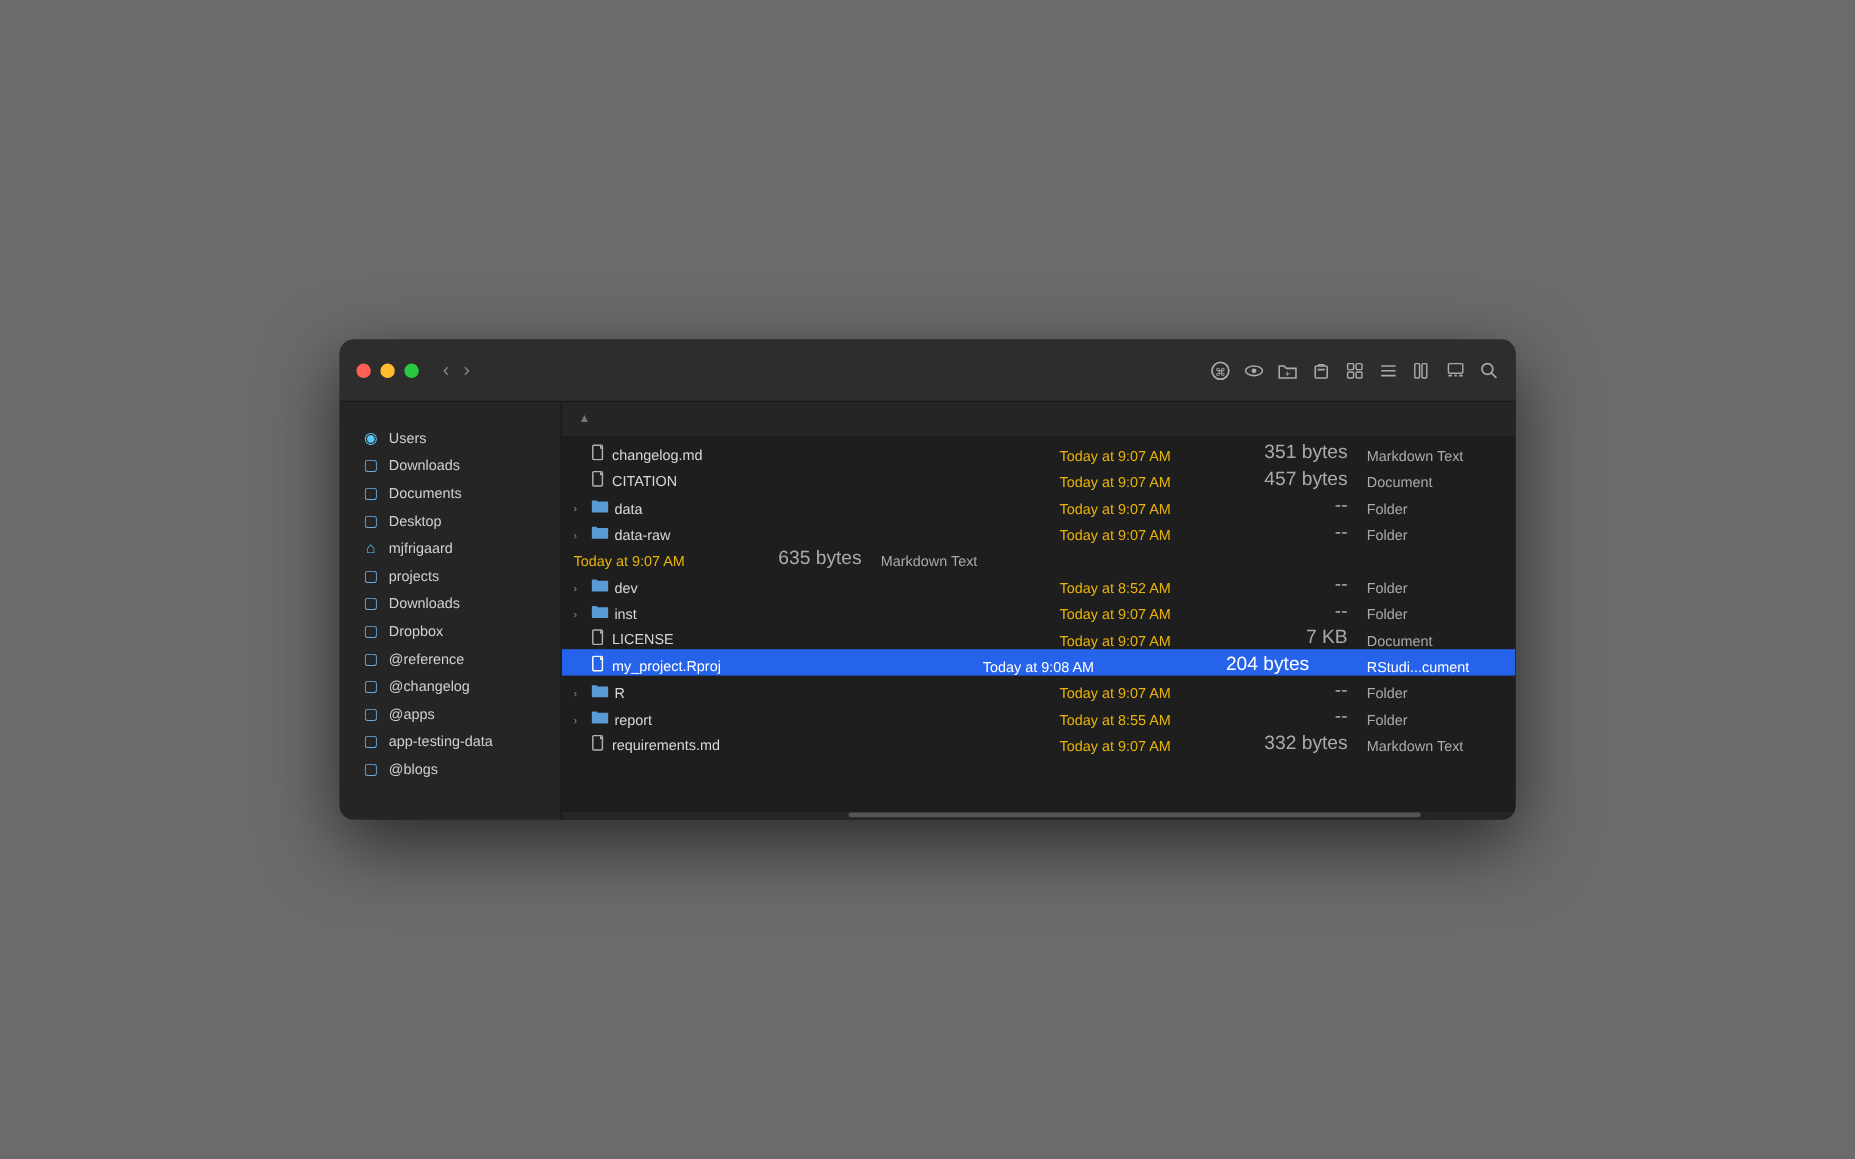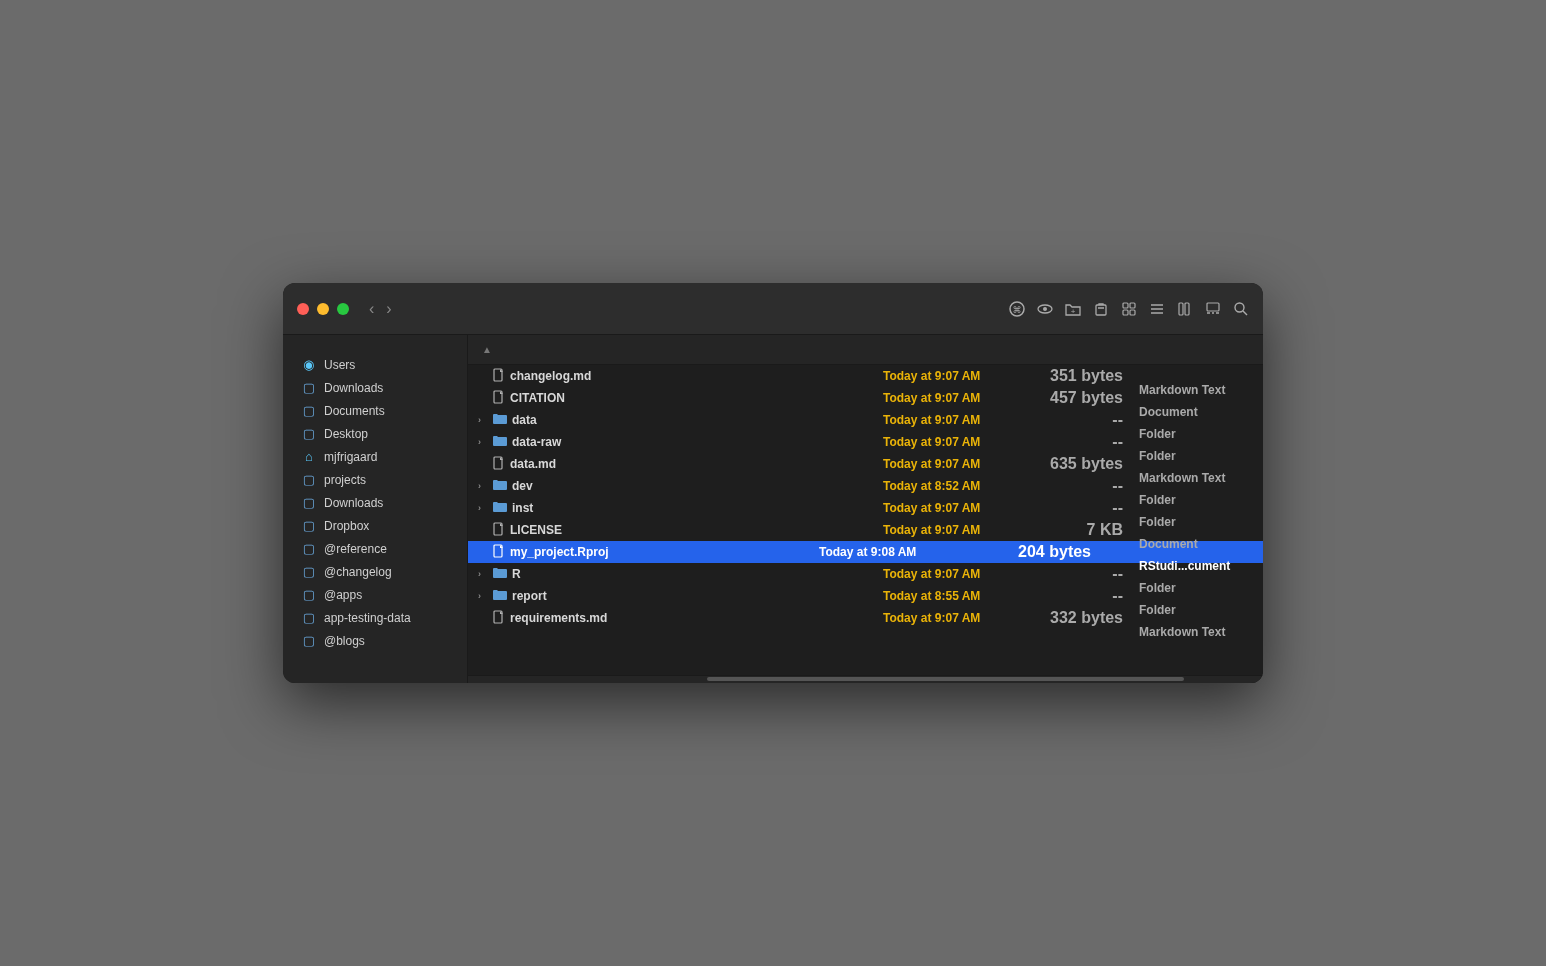--- a/index.html
+++ b/index.html
@@ -170,25 +170,24 @@
     .sort-arrow {
       font-size: 10px;
       color: #777;
     }
     .file-list {
       flex: 1;
       overflow-y: auto;
     }
     .file-row {
       display: flex;
-      align-items: center;
+      align-items: flex-end;
       padding: 0 10px;
       height: 22px;
       cursor: pointer;
-      font-weight: bold;
     }
     .file-row.selected {
       background: #2563eb;
       gap: 32px;
     }
     .file-row.selected .file-name,
     .file-row.selected .file-modified,
     .file-row.selected .file-size,
     .file-row.selected .file-kind {
       color: #fff;
@@ -454,113 +453,105 @@
       <span class="file-icon"><svg width="14" height="12" viewBox="0 0 14 12" fill="#5b9bd5">
                   <path d="M0 2a1 1 0 011-1h3l1 1h8a1 1 0 011 1v7a1 1 0 01-1 1H1a1 1 0 01-1-1V2z"></path>
                 </svg></span>
       <span class="file-name">data-raw</span>
     </div>
     <div class="file-modified">Today at 9:07 AM</div>
     <div class="file-size">--</div>
     <div class="file-kind">Folder</div>
   </div>
           <div class="file-row">
+    <div class="file-modified">Today at 9:07 AM</div>
+    <div class="file-size">635 bytes</div>
+    <div class="file-kind">Markdown Text</div>
+  </div>
+          <div class="file-row">
+    <div class="file-row-name">
+      <span class="expand-arrow">›</span>
+      <span class="file-icon"><svg width="14" height="12" viewBox="0 0 14 12" fill="#5b9bd5">
+                  <path d="M0 2a1 1 0 011-1h3l1 1h8a1 1 0 011 1v7a1 1 0 01-1 1H1a1 1 0 01-1-1V2z"></path>
+                </svg></span>
+      <span class="file-name">dev</span>
+    </div>
+    <div class="file-modified">Today at 8:52 AM</div>
+    <div class="file-size">--</div>
+    <div class="file-kind">Folder</div>
+  </div>
+          <div class="file-row">
+    <div class="file-row-name">
+      <span class="expand-arrow">›</span>
+      <span class="file-icon"><svg width="14" height="12" viewBox="0 0 14 12" fill="#5b9bd5">
+                  <path d="M0 2a1 1 0 011-1h3l1 1h8a1 1 0 011 1v7a1 1 0 01-1 1H1a1 1 0 01-1-1V2z"></path>
+                </svg></span>
+      <span class="file-name">inst</span>
+    </div>
+    <div class="file-modified">Today at 9:07 AM</div>
+    <div class="file-size">--</div>
+    <div class="file-kind">Folder</div>
+  </div>
+          <div class="file-row">
     <div class="file-row-name">
       <span class="expand-arrow"></span>
       <span class="file-icon"><svg width="12" height="14" viewBox="0 0 12 14" fill="none" stroke="#b0b0b0" stroke-width="1.2">
                   <rect x="1" y="1" width="8" height="12" rx="1"></rect>
                   <path d="M7 1l3 3H7V1z" fill="#b0b0b0" stroke="none"></path>
                 </svg></span>
-      <span class="file-name">data.md</span>
-    </div>
-    <div class="file-modified">Today at 9:07 AM</div>
-    <div class="file-size">635 bytes</div>
-    <div class="file-kind">Markdown Text</div>
+      <span class="file-name">LICENSE</span>
+    </div>
+    <div class="file-modified">Today at 9:07 AM</div>
+    <div class="file-size">7 KB</div>
+    <div class="file-kind">Document</div>
+  </div>
+          <div class="file-row selected">
+    <div class="file-row-name">
+      <span class="expand-arrow"></span>
+      <span class="file-icon"><svg width="12" height="14" viewBox="0 0 12 14" fill="none" stroke="#fff" stroke-width="1.2">
+                  <rect x="1" y="1" width="8" height="12" rx="1"></rect>
+                  <path d="M7 1l3 3H7V1z" fill="#fff" stroke="none"></path>
+                </svg></span>
+      <span class="file-name">my_project.Rproj</span>
+    </div>
+    <div class="file-modified">Today at 9:08 AM</div>
+    <div class="file-size">204 bytes</div>
+    <div class="file-kind">RStudi...cument</div>
   </div>
           <div class="file-row">
     <div class="file-row-name">
       <span class="expand-arrow">›</span>
       <span class="file-icon"><svg width="14" height="12" viewBox="0 0 14 12" fill="#5b9bd5">
                   <path d="M0 2a1 1 0 011-1h3l1 1h8a1 1 0 011 1v7a1 1 0 01-1 1H1a1 1 0 01-1-1V2z"></path>
                 </svg></span>
-      <span class="file-name">dev</span>
-    </div>
-    <div class="file-modified">Today at 8:52 AM</div>
+      <span class="file-name">R</span>
+    </div>
+    <div class="file-modified">Today at 9:07 AM</div>
     <div class="file-size">--</div>
     <div class="file-kind">Folder</div>
   </div>
           <div class="file-row">
     <div class="file-row-name">
       <span class="expand-arrow">›</span>
       <span class="file-icon"><svg width="14" height="12" viewBox="0 0 14 12" fill="#5b9bd5">
                   <path d="M0 2a1 1 0 011-1h3l1 1h8a1 1 0 011 1v7a1 1 0 01-1 1H1a1 1 0 01-1-1V2z"></path>
                 </svg></span>
-      <span class="file-name">inst</span>
-    </div>
-    <div class="file-modified">Today at 9:07 AM</div>
+      <span class="file-name">report</span>
+    </div>
+    <div class="file-modified">Today at 8:55 AM</div>
     <div class="file-size">--</div>
     <div class="file-kind">Folder</div>
   </div>
           <div class="file-row">
     <div class="file-row-name">
       <span class="expand-arrow"></span>
       <span class="file-icon"><svg width="12" height="14" viewBox="0 0 12 14" fill="none" stroke="#b0b0b0" stroke-width="1.2">
                   <rect x="1" y="1" width="8" height="12" rx="1"></rect>
                   <path d="M7 1l3 3H7V1z" fill="#b0b0b0" stroke="none"></path>
                 </svg></span>
-      <span class="file-name">LICENSE</span>
-    </div>
-    <div class="file-modified">Today at 9:07 AM</div>
-    <div class="file-size">7 KB</div>
-    <div class="file-kind">Document</div>
-  </div>
-          <div class="file-row selected">
-    <div class="file-row-name">
-      <span class="expand-arrow"></span>
-      <span class="file-icon"><svg width="12" height="14" viewBox="0 0 12 14" fill="none" stroke="#fff" stroke-width="1.2">
-                  <rect x="1" y="1" width="8" height="12" rx="1"></rect>
-                  <path d="M7 1l3 3H7V1z" fill="#fff" stroke="none"></path>
-                </svg></span>
-      <span class="file-name">my_project.Rproj</span>
-    </div>
-    <div class="file-modified">Today at 9:08 AM</div>
-    <div class="file-size">204 bytes</div>
-    <div class="file-kind">RStudi...cument</div>
-  </div>
-          <div class="file-row">
-    <div class="file-row-name">
-      <span class="expand-arrow">›</span>
-      <span class="file-icon"><svg width="14" height="12" viewBox="0 0 14 12" fill="#5b9bd5">
-                  <path d="M0 2a1 1 0 011-1h3l1 1h8a1 1 0 011 1v7a1 1 0 01-1 1H1a1 1 0 01-1-1V2z"></path>
-                </svg></span>
-      <span class="file-name">R</span>
-    </div>
-    <div class="file-modified">Today at 9:07 AM</div>
-    <div class="file-size">--</div>
-    <div class="file-kind">Folder</div>
-  </div>
-          <div class="file-row">
-    <div class="file-row-name">
-      <span class="expand-arrow">›</span>
-      <span class="file-icon"><svg width="14" height="12" viewBox="0 0 14 12" fill="#5b9bd5">
-                  <path d="M0 2a1 1 0 011-1h3l1 1h8a1 1 0 011 1v7a1 1 0 01-1 1H1a1 1 0 01-1-1V2z"></path>
-                </svg></span>
-      <span class="file-name">report</span>
-    </div>
-    <div class="file-modified">Today at 8:55 AM</div>
-    <div class="file-size">--</div>
-    <div class="file-kind">Folder</div>
-  </div>
-          <div class="file-row">
-    <div class="file-row-name">
-      <span class="expand-arrow"></span>
-      <span class="file-icon"><svg width="12" height="14" viewBox="0 0 12 14" fill="none" stroke="#b0b0b0" stroke-width="1.2">
-                  <rect x="1" y="1" width="8" height="12" rx="1"></rect>
-                  <path d="M7 1l3 3H7V1z" fill="#b0b0b0" stroke="none"></path>
-                </svg></span>
       <span class="file-name">requirements.md</span>
     </div>
     <div class="file-modified">Today at 9:07 AM</div>
     <div class="file-size">332 bytes</div>
     <div class="file-kind">Markdown Text</div>
   </div>
         </div>
 
       <div class="scrollbar-area">
         <div class="scrollbar-thumb"></div>

